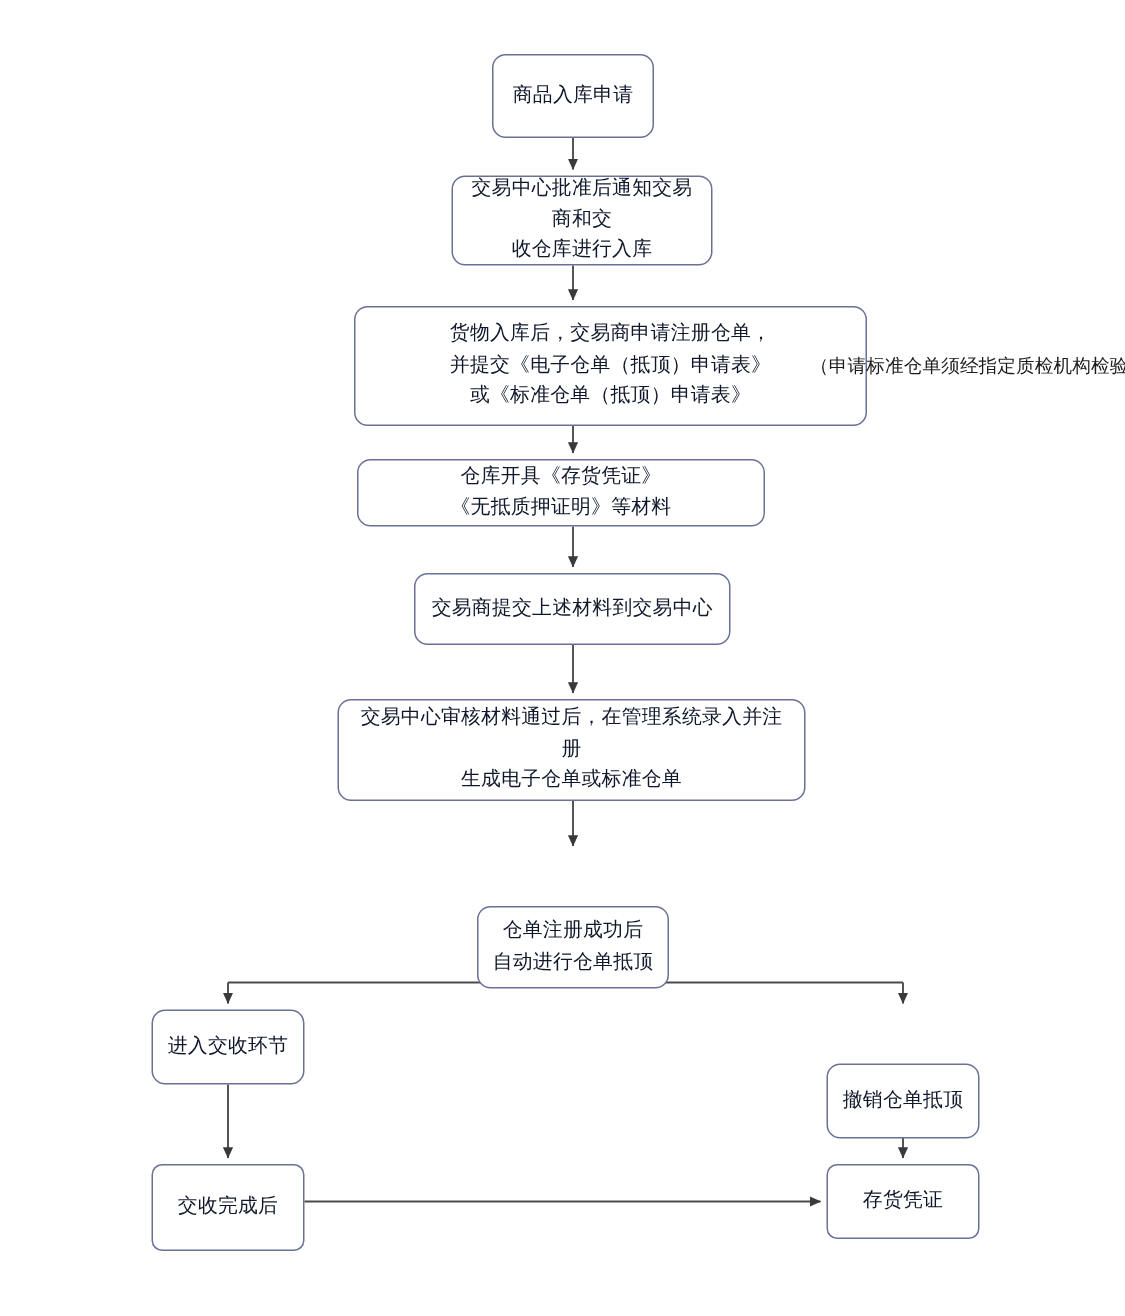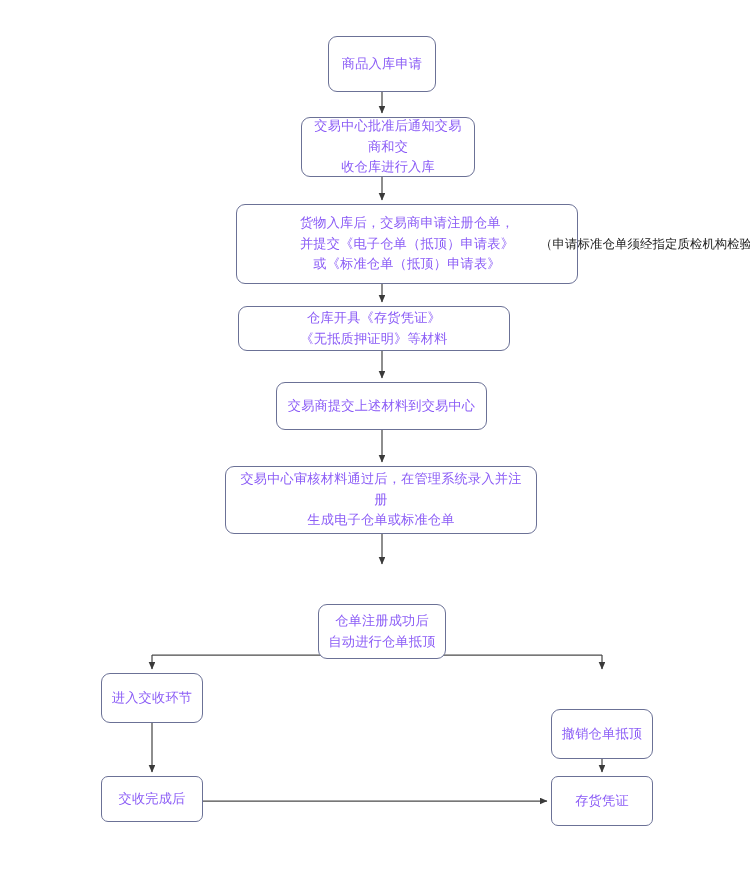--- a/index.html
+++ b/index.html
@@ -20,21 +20,21 @@
   .node {
     position: absolute;
     box-sizing: border-box;
     background: #ffffff;
     border: 1.3px solid #6b7196;
     border-radius: 9px;
     display: flex;
     align-items: center;
     justify-content: center;
     text-align: center;
-    color: #8b5cf6;
+    color: #0f172a;
     font-size: 13.2px;
     line-height: 1.55;
     letter-spacing: 0.2px;
     padding: 4px 8px;
   }
   .node.sharp { border-radius: 7px; }
   .node-text { display: block; white-space: pre-line; }
   .side-note {
     position: absolute;
     color: #1b1b1b;
@@ -117,21 +117,21 @@
   </div>
 
   <div class="node" style="left:101px; top:673px; width:102px; height:50px;">
     <span class="node-text">进入交收环节</span>
   </div>
 
   <div class="node" style="left:551px; top:709px; width:102px; height:50px;">
     <span class="node-text">撤销仓单抵顶</span>
   </div>
 
-  <div class="node sharp" style="left:101px; top:776px; width:102px; height:46px;">
+  <div class="node sharp" style="left:101px; top:776px; width:102px; height:58px;">
     <span class="node-text">交收完成后</span>
   </div>
 
   <div class="node sharp" style="left:551px; top:776px; width:102px; height:50px;">
     <span class="node-text">存货凭证</span>
   </div>
 
   <div class="side-note" style="left:540px; top:235px;">（申请标准仓单须经指定质检机构检验）</div>
 
 </div>

